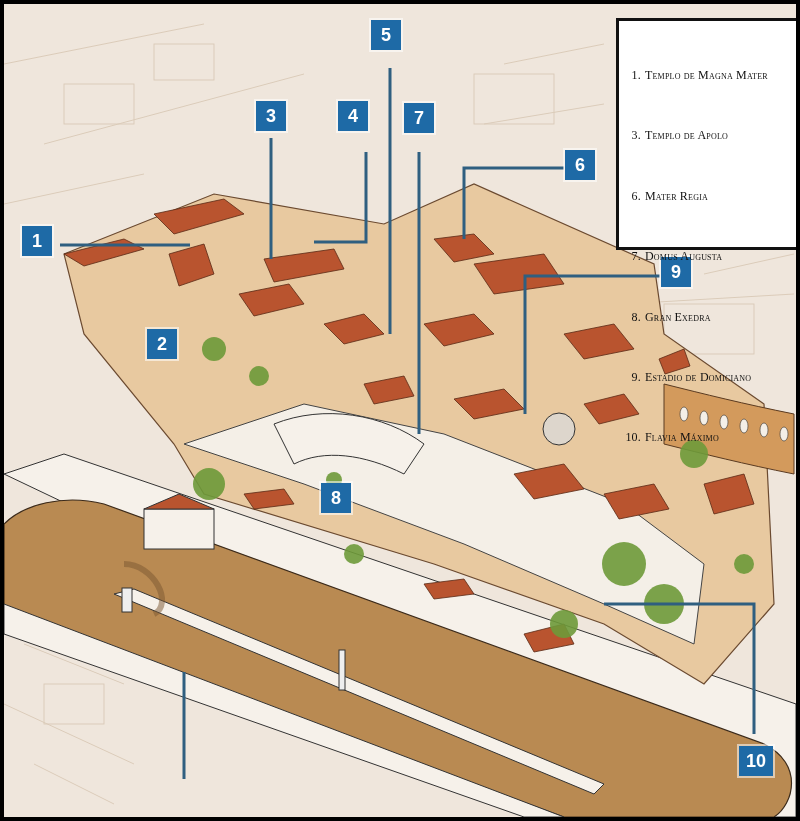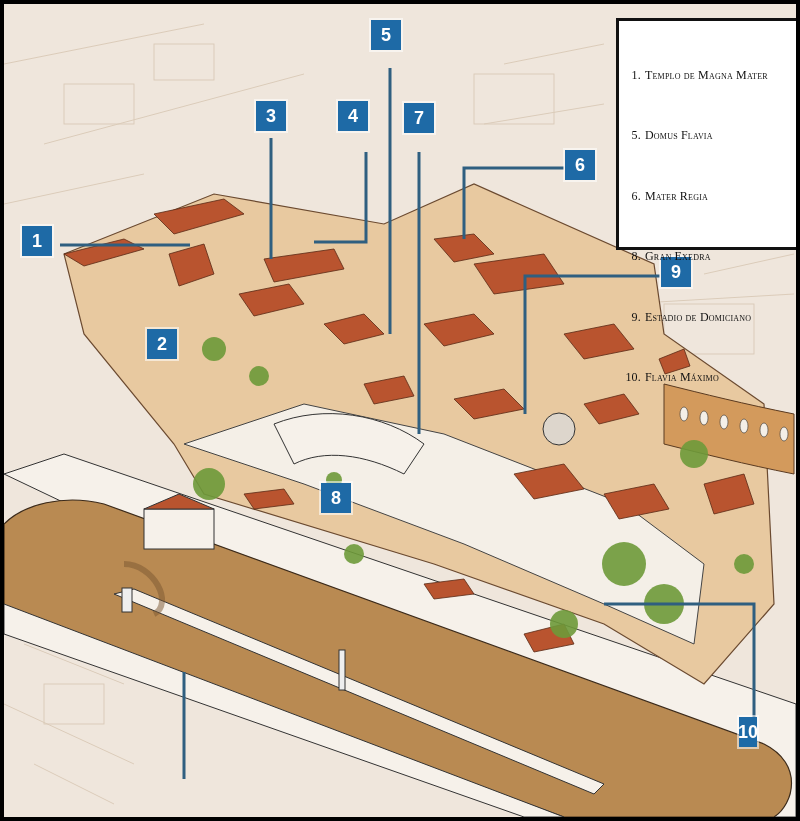--- a/index.html
+++ b/index.html
@@ -133,26 +133,27 @@
 
     <div class="callout" style="left:18px;top:222px;">1</div>
     <div class="callout" style="left:143px;top:325px;">2</div>
     <div class="callout" style="left:252px;top:97px;">3</div>
     <div class="callout" style="left:334px;top:97px;">4</div>
     <div class="callout" style="left:367px;top:16px;">5</div>
     <div class="callout" style="left:561px;top:146px;">6</div>
     <div class="callout" style="left:400px;top:99px;">7</div>
     <div class="callout" style="left:317px;top:479px;">8</div>
     <div class="callout" style="left:657px;top:253px;">9</div>
-    <div class="callout" style="left:735px;top:713px;width:18px;">10</div>
+    <div class="callout" style="left:735px;top:742px;width:34px;">10</div>
     <div class="callout" style="left:164px;top:818px;width:19px;">11</div>
 
     <div class="legend">
       <div class="legend-item"><span class="num">1.</span><span>Templo de Magna Mater</span></div>
-      <div class="legend-item"><span class="num">5.</span><span>Domus Flavia</span></div>
+      <div class="legend-item"><span class="num">3.</span><span>Templo de Apolo</span></div>
       <div class="legend-item"><span class="num">6.</span><span>Mater Regia</span></div>
+      <div class="legend-item"><span class="num">7.</span><span>Domus Augusta</span></div>
       <div class="legend-item"><span class="num">8.</span><span>Gran Exedra</span></div>
       <div class="legend-item"><span class="num">9.</span><span>Estadio de Domiciano</span></div>
       <div class="legend-item"><span class="num">10.</span><span>Flavia Máximo</span></div>
     </div>
 
   </div>
 </div>
 
 </body></html>

